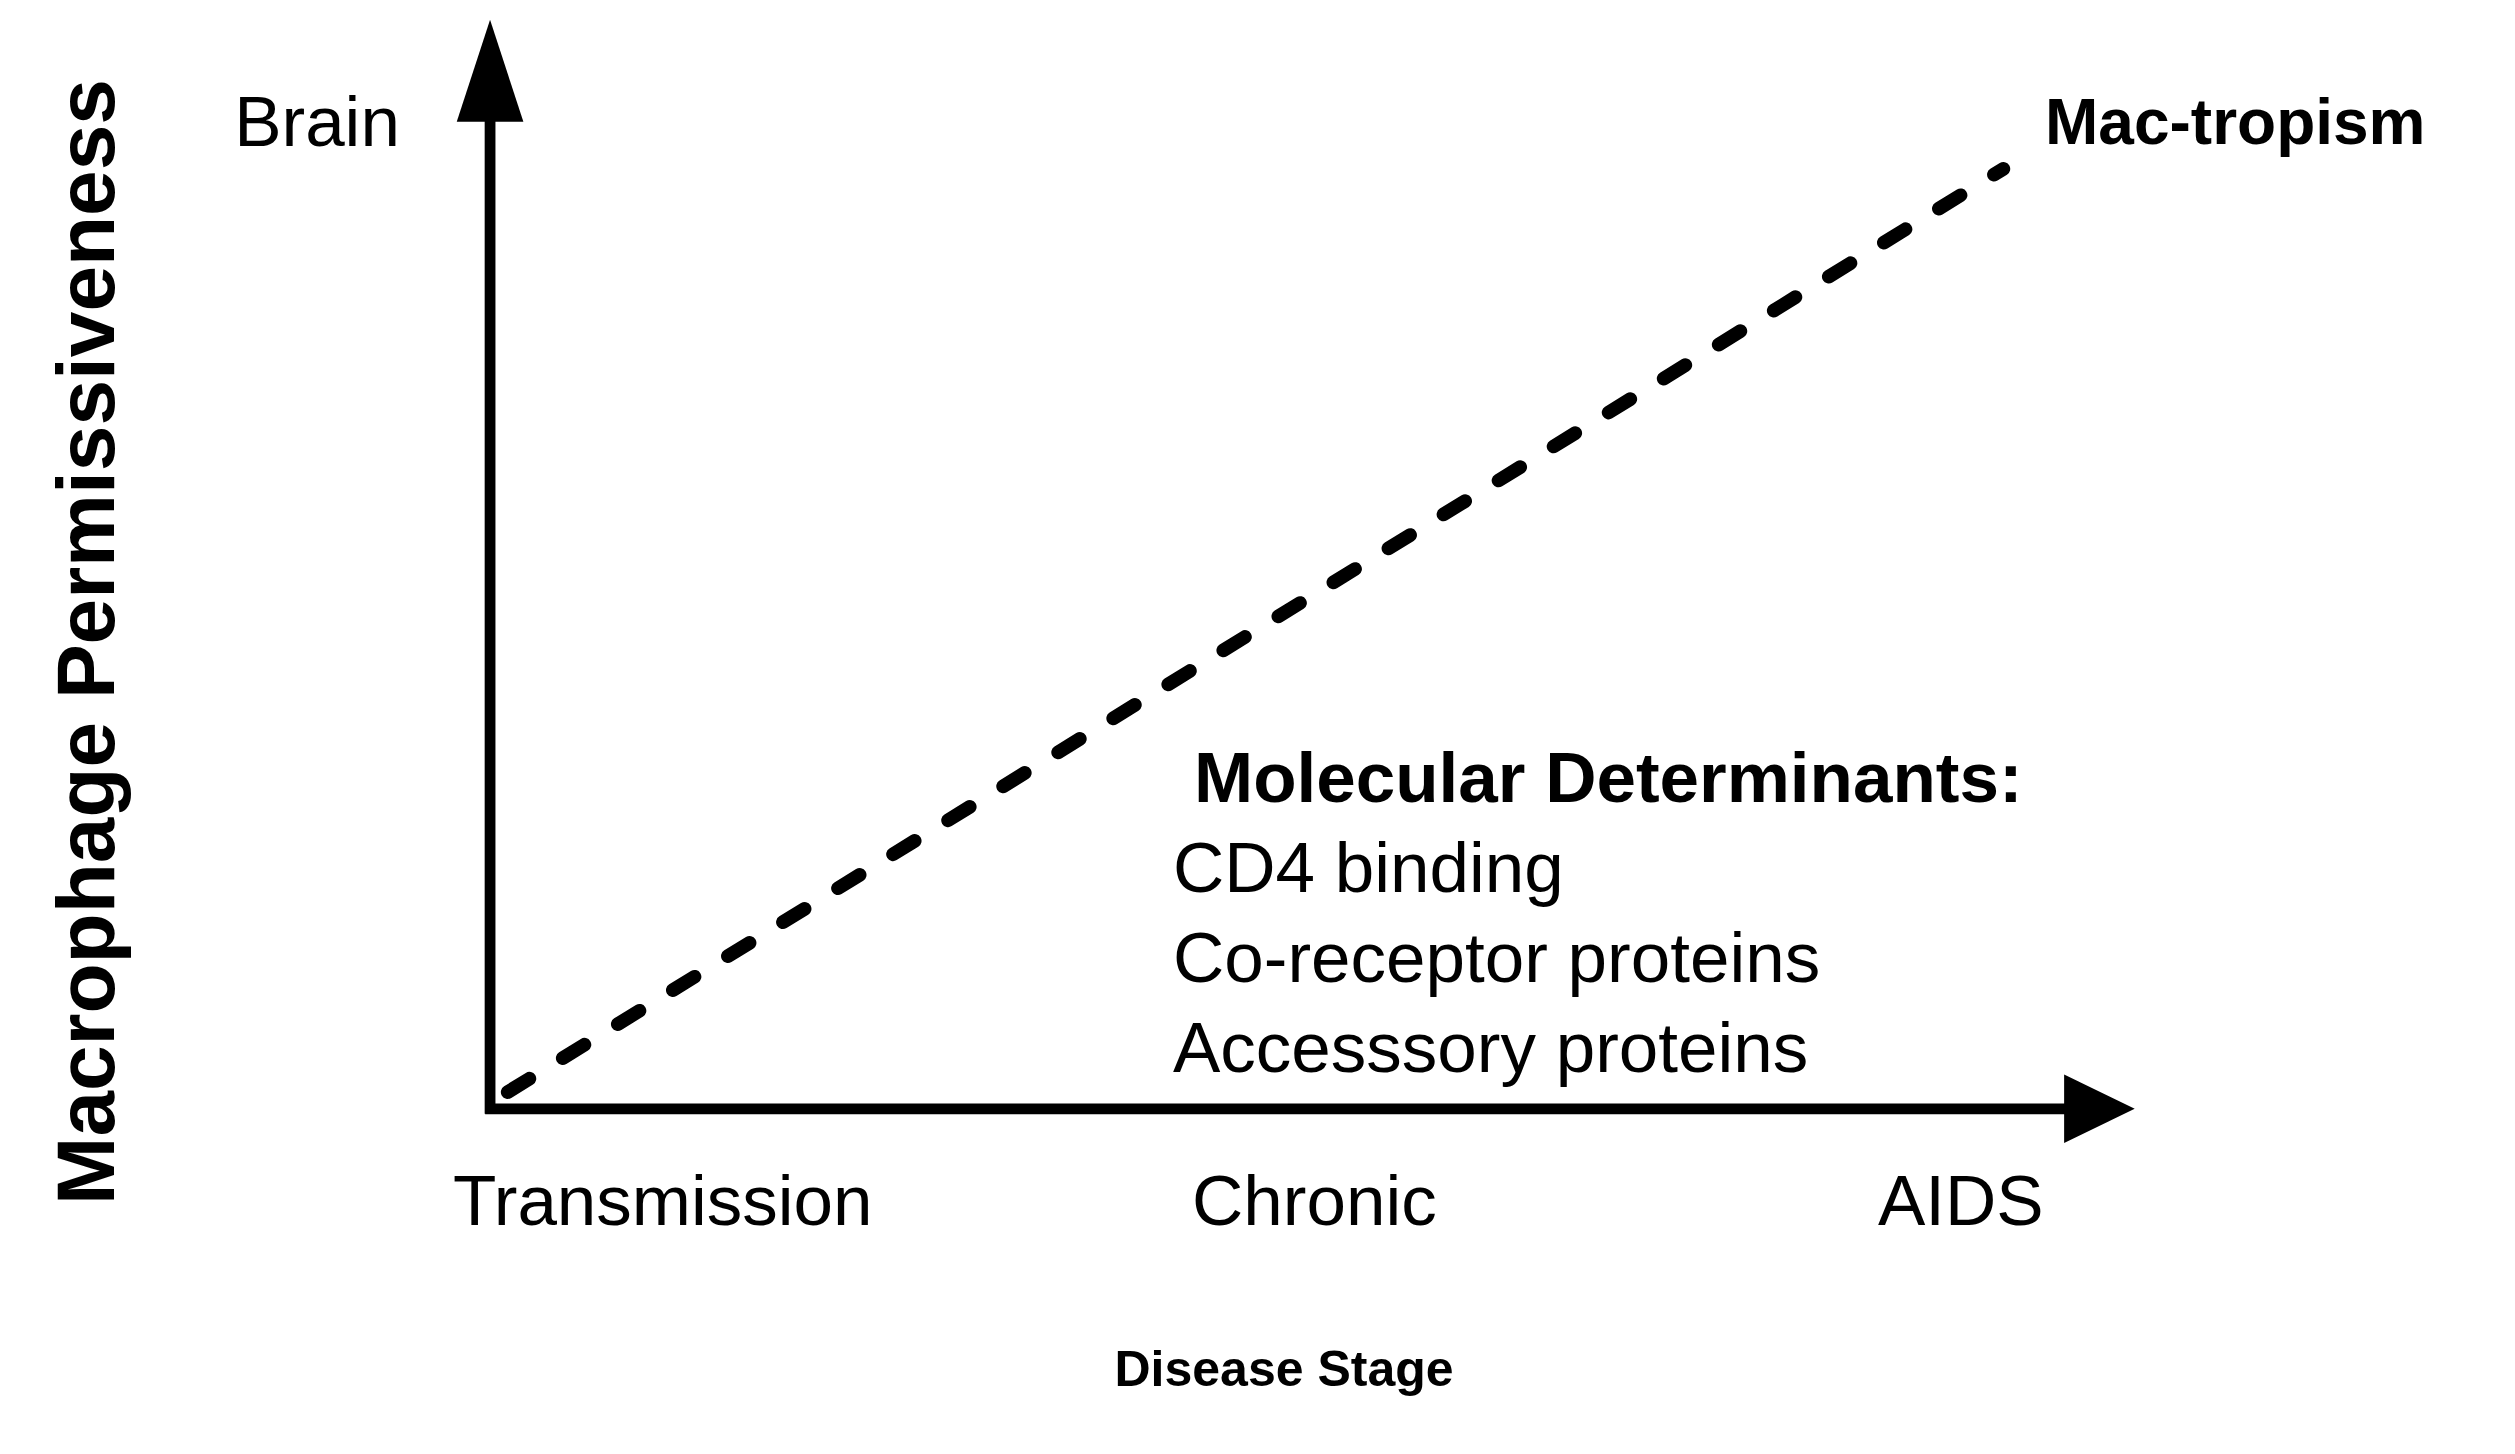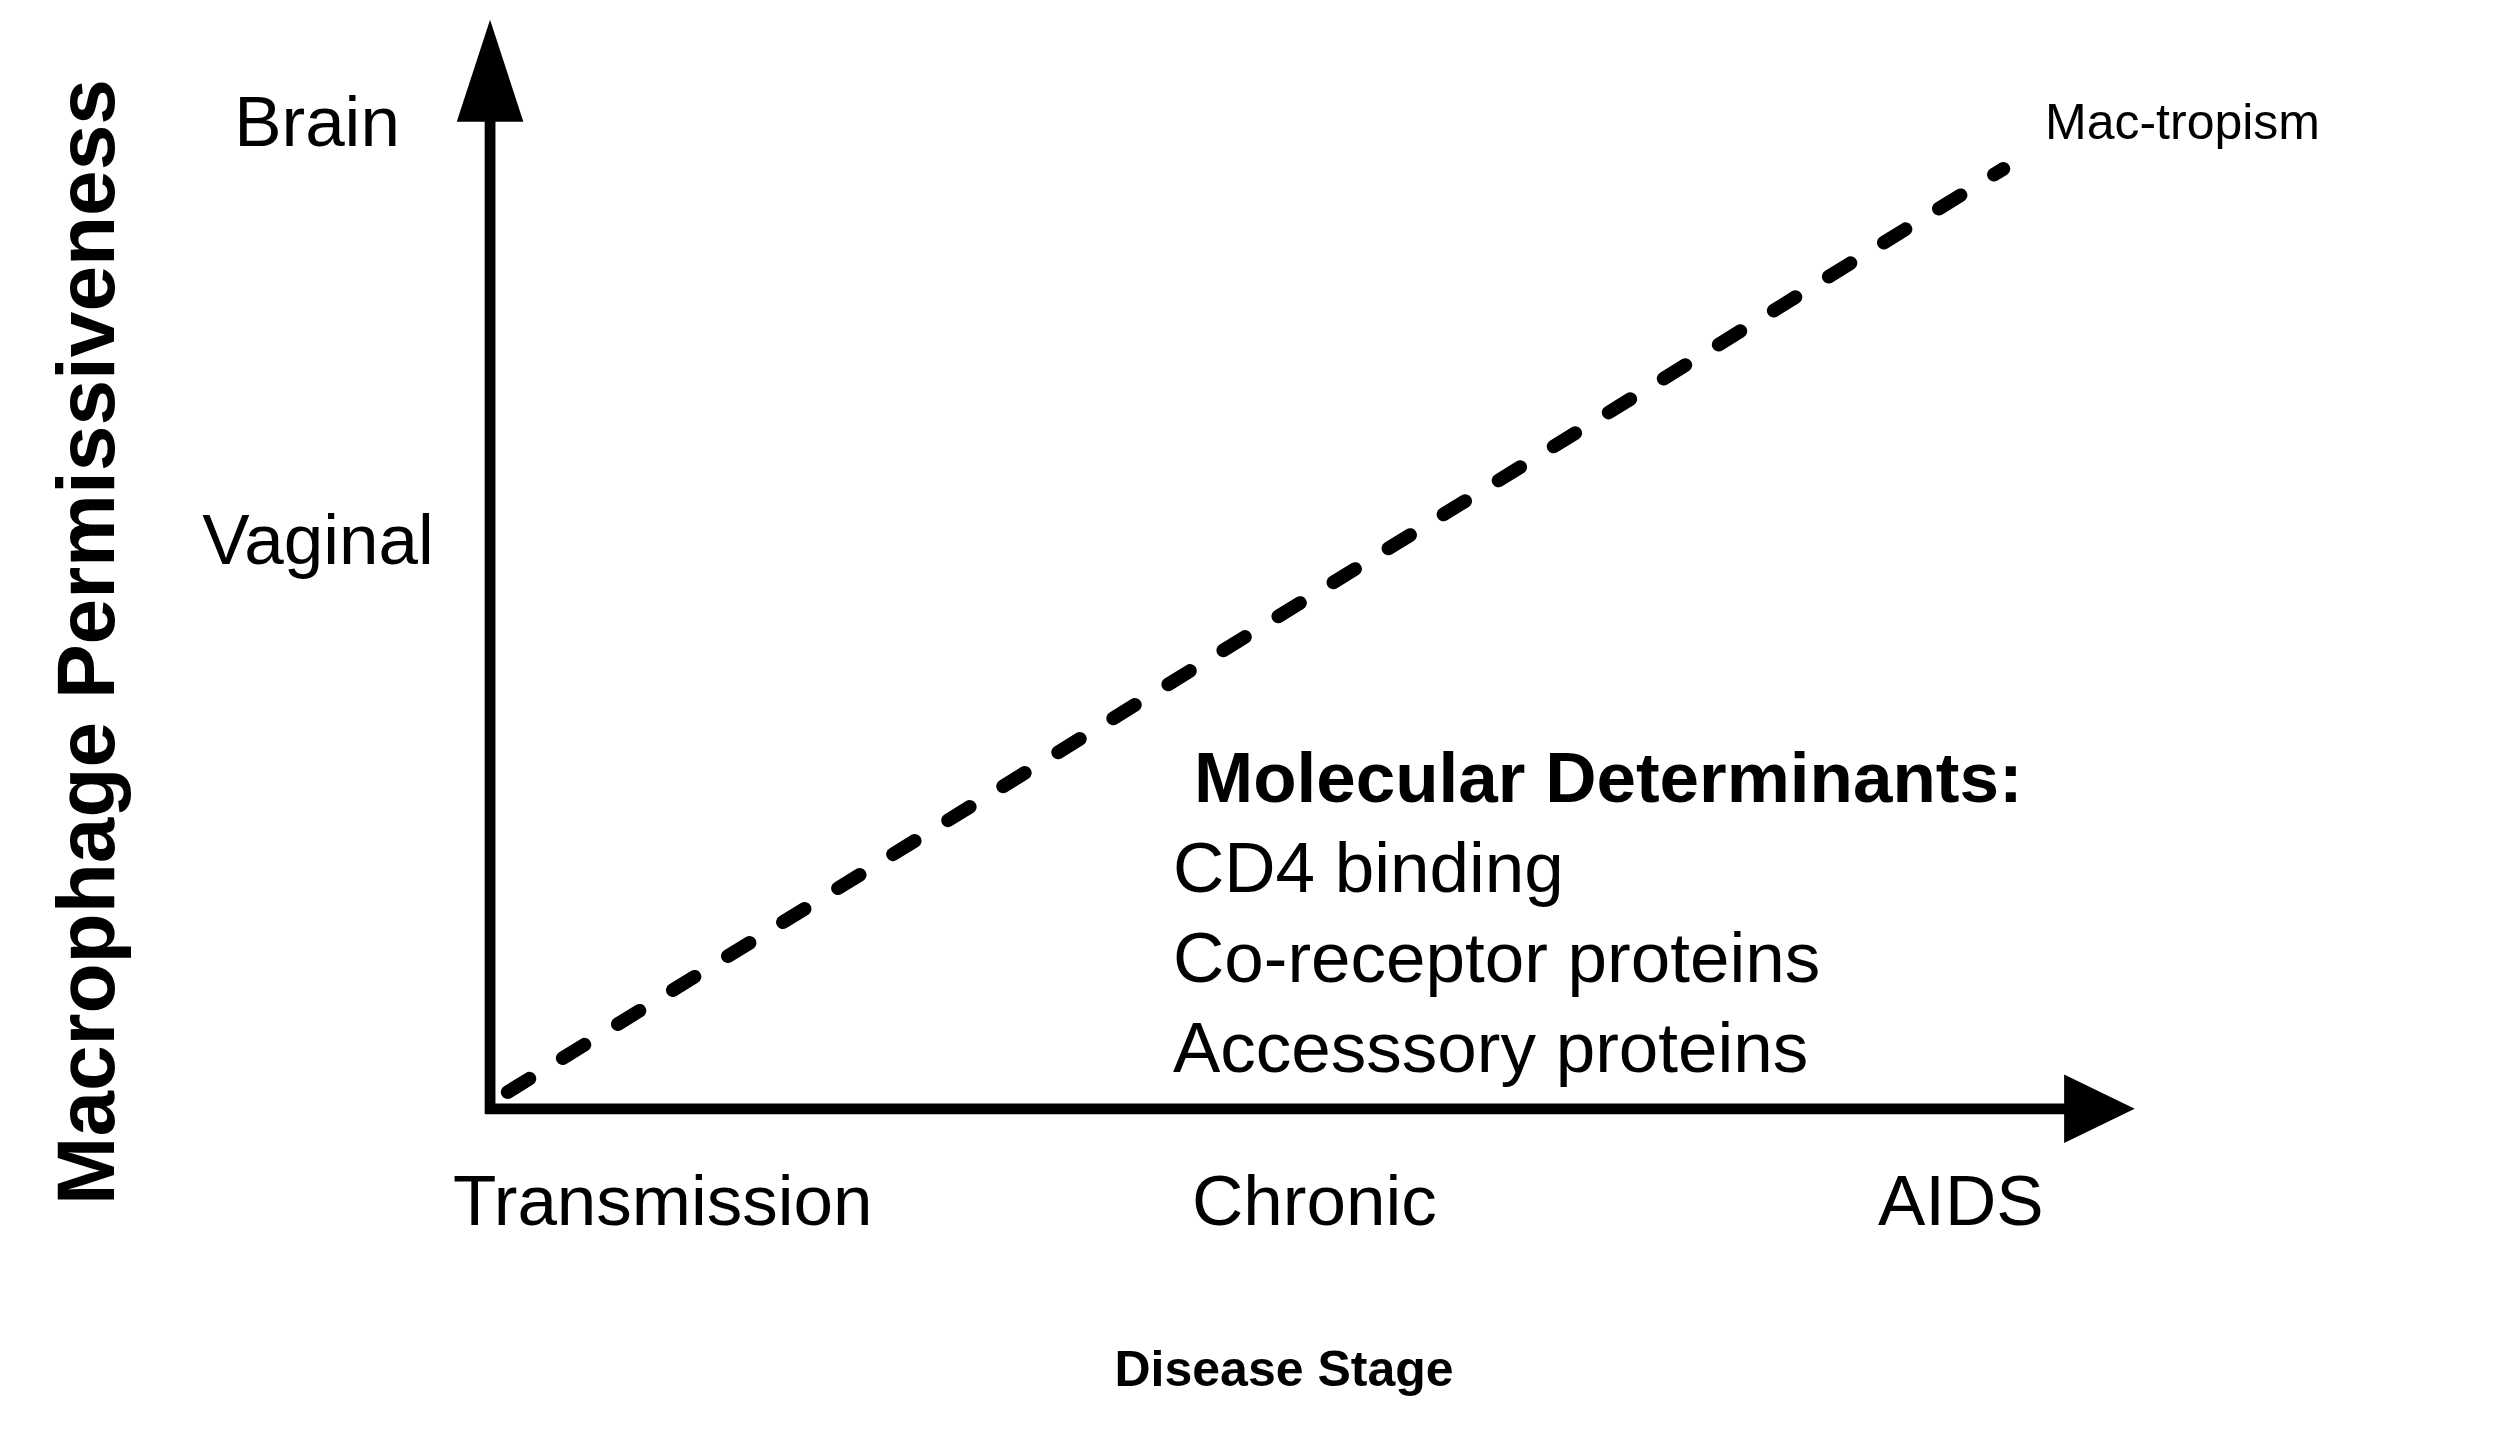--- a/index.html
+++ b/index.html
@@ -48,22 +48,22 @@
   }
   #x-axis-title {
     left: 1284px;
     top: 1341px;
     transform: translateX(-50%);
     font-size: 50px;
   }
   #trend-label {
     left: 2045px;
     top: 76px;
-    font-size: 50px;
-    font-weight: 400;
+    font-size: 64px;
+    font-weight: 700;
     line-height: 92px;
     text-align: right;
   }
   #determinants {
     left: 1173px;
     top: 733px;
     font-size: 71px;
     line-height: 90px;
   }
   #determinants .heading {
@@ -92,21 +92,20 @@
     <polygon points="2178,1131 2106,1096 2106,1166" fill="#000000"></polygon>
 
     <line x1="518" y1="1114" x2="2044" y2="172" stroke="#000000" stroke-width="14" stroke-dasharray="26 40" stroke-linecap="round"></line>
   </svg>
 
   <div class="lbl axis-title" id="y-axis-title">Macrophage Permissiveness</div>
 
   <div class="lbl axis-title" id="x-axis-title">Disease Stage</div>
 
   <div class="lbl tick tick-y" id="ytick-brain">Brain</div>
-  <div class="lbl tick tick-y" id="ytick-vaginal">Vaginal</div>
 
   <div class="lbl tick" id="xtick-transmission">Transmission</div>
   <div class="lbl tick" id="xtick-chronic">Chronic</div>
   <div class="lbl tick" id="xtick-aids">AIDS</div>
 
   <div class="lbl" id="trend-label">
     <div>Mac-tropism</div>
   </div>
 
   <div class="lbl" id="determinants">

